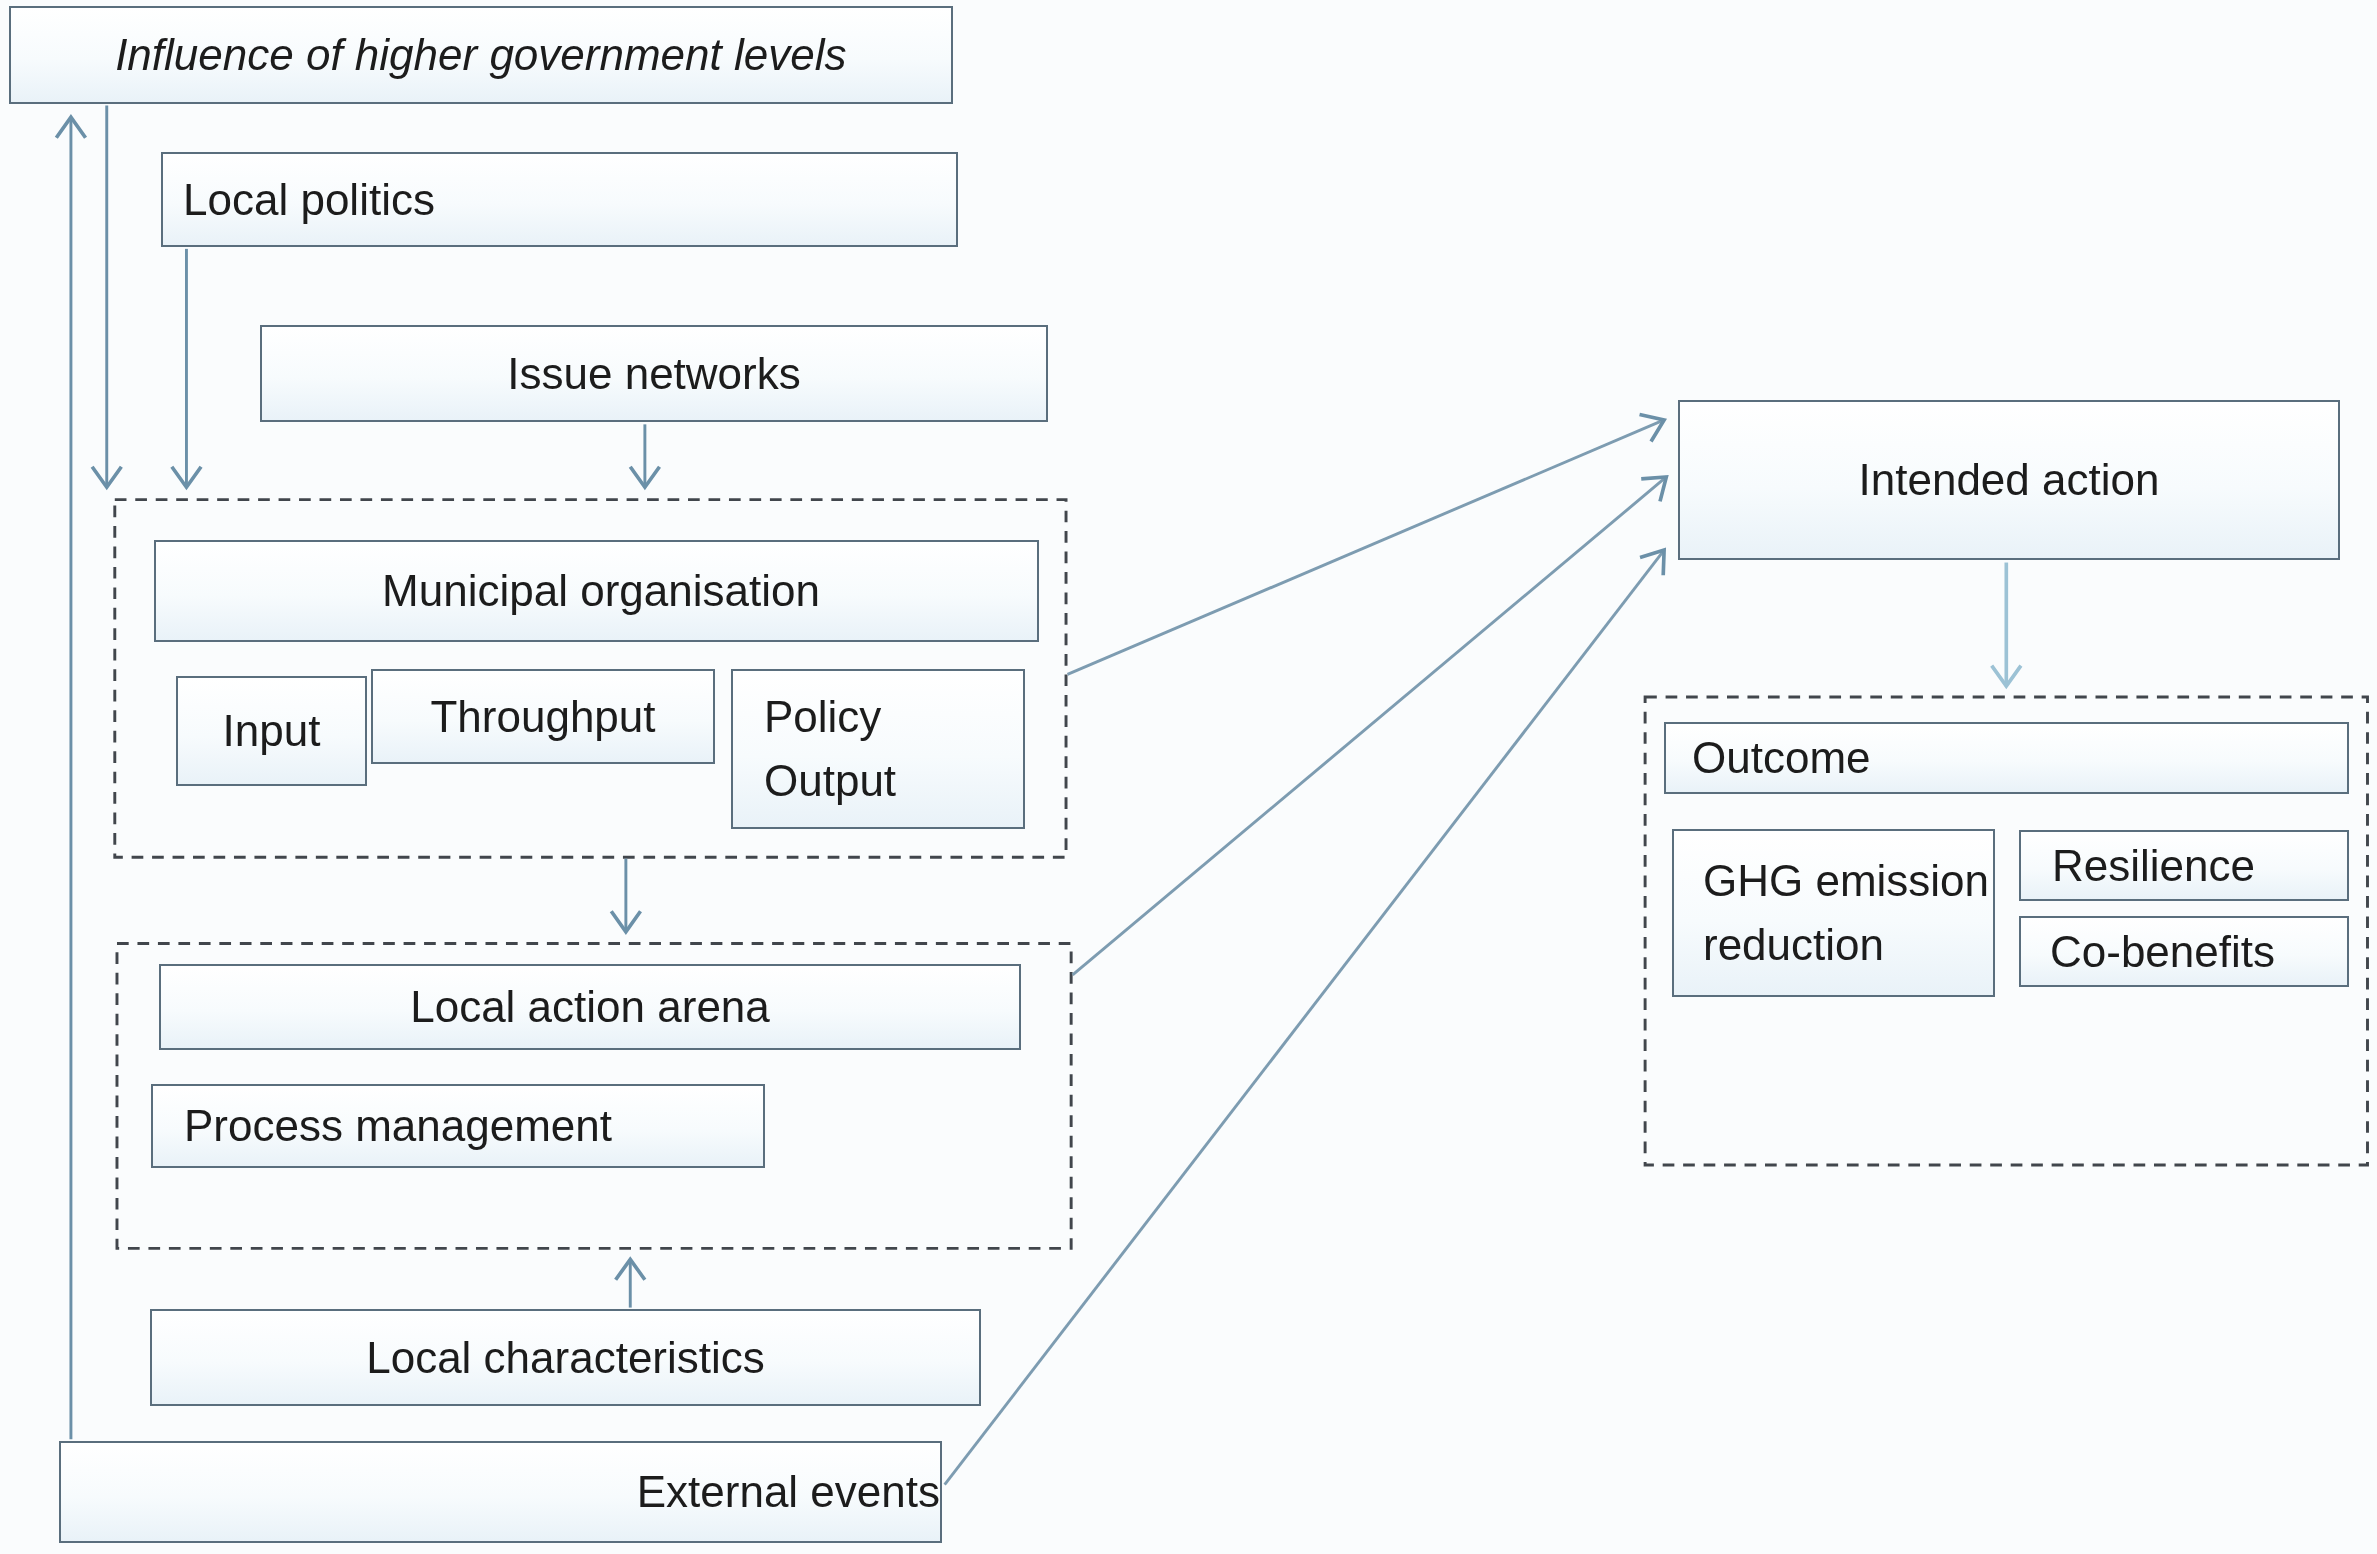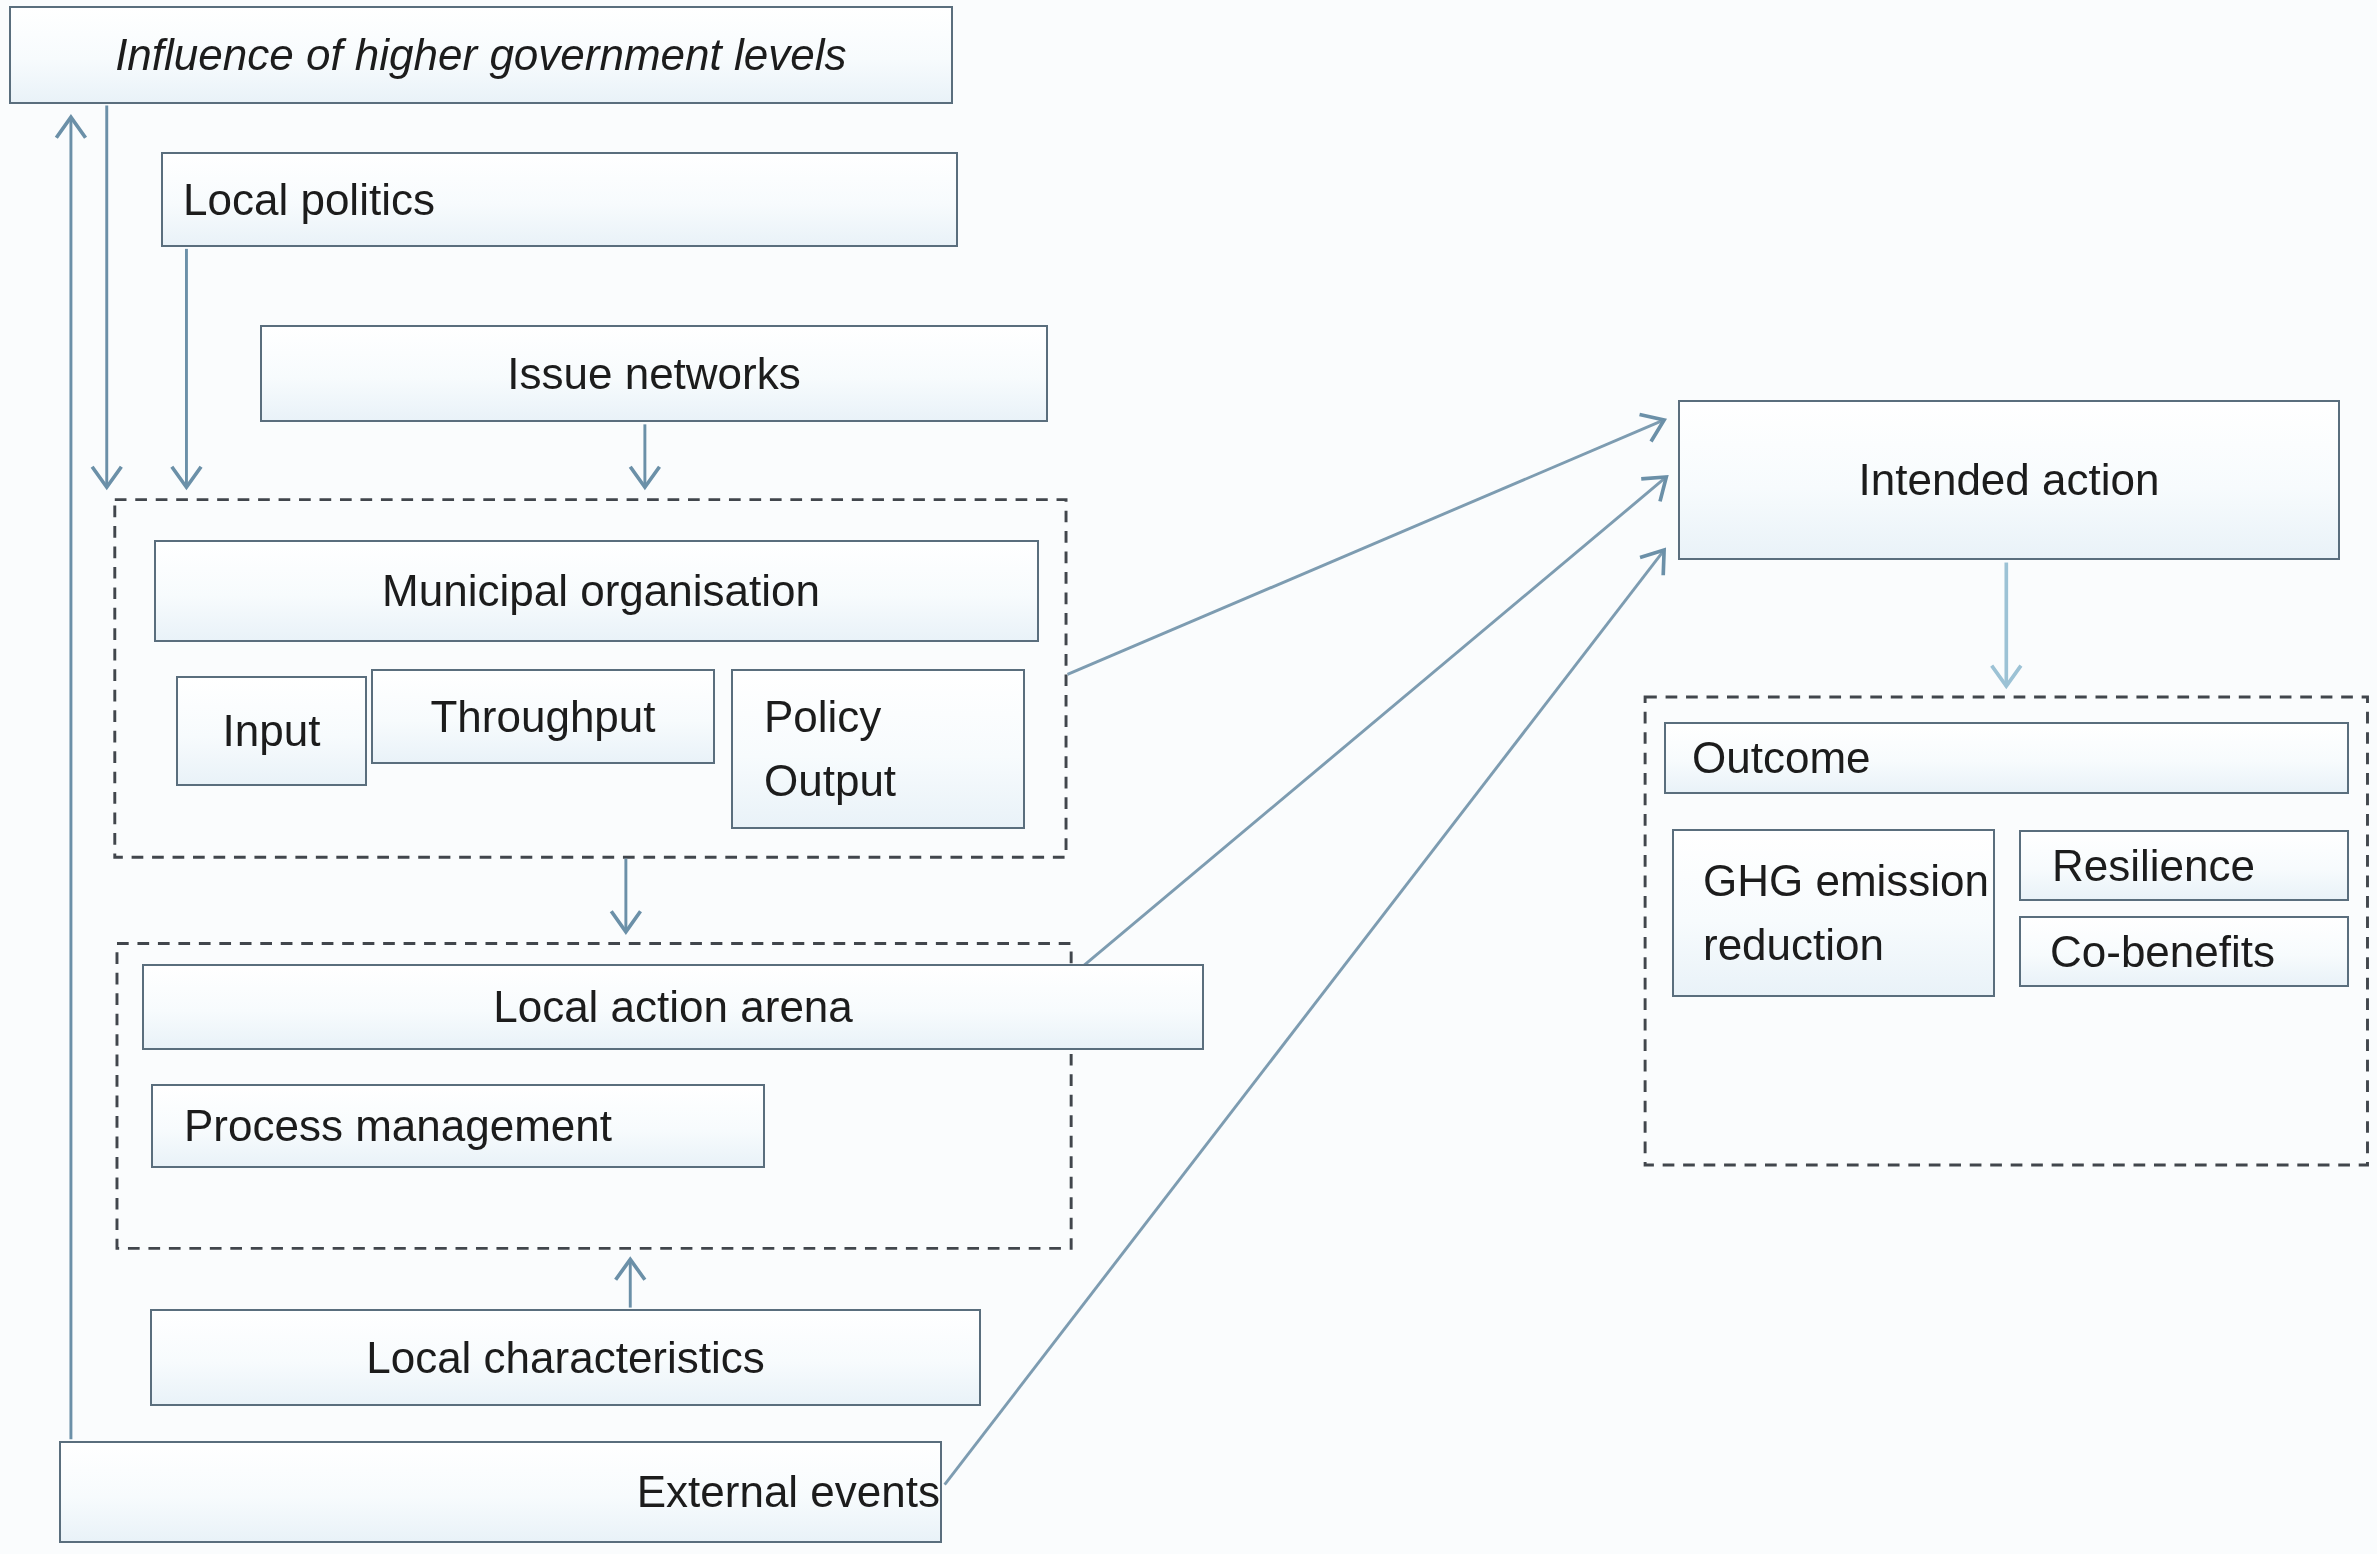--- a/index.html
+++ b/index.html
@@ -31,21 +31,21 @@
   .lyr{position:absolute;left:0;top:0;pointer-events:none;}
 
   
   .b-influence   {left:8.8px;   top:5.9px;    width:944px; height:98px;font-style:italic;}
   .b-localpol    {left:161px;  top:152px;  width:797px; height:95px; padding-left:20px;}
   .b-issuenet    {left:260px;  top:325px;  width:788px; height:97px;}
   .b-munorg      {left:154px;  top:540px;  width:885px; height:102px;padding-left:9px;}
   .b-input       {left:176px;  top:664px;  width:191px;  height:110px;margin-top:12px;}
   .b-throughput  {left:371px;  top:669px;  width:344px;  height:95px;}
   .b-policyout   {left:731px;  top:669px;  width:294px;  height:160px; padding-left:31px;}
-  .b-localaction {left:142px;  top:964px; width:1062px; height:86px;}
+  .b-localaction {left:159px;  top:964px; width:862px; height:86px;}
   .b-procmgmt    {left:151px;  top:1084px; width:614px;  height:84px; padding-left:31px;}
   .b-localchar   {left:150px;  top:1309px; width:831px; height:97px;}
   .b-extevents   {left:59px;   top:1441px; width:883px; height:102px;justify-content:flex-end;}
   .b-intended    {left:1678px; top:400px;  width:662px;  height:160px;}
   .b-outcome     {left:1664px; top:722px;  width:685px;  height:72px;  padding-left:26px;}
   .b-ghg         {left:1672px; top:829px; width:323px;  height:168px; padding-left:29px;}
   .b-resilience  {left:2019px; top:830px; width:330px;  height:71px;  padding-left:31px;}
   .b-cobenefits  {left:2019px; top:916px; width:330px;  height:71px;  padding-left:29px;}
 </style>
 </head>

